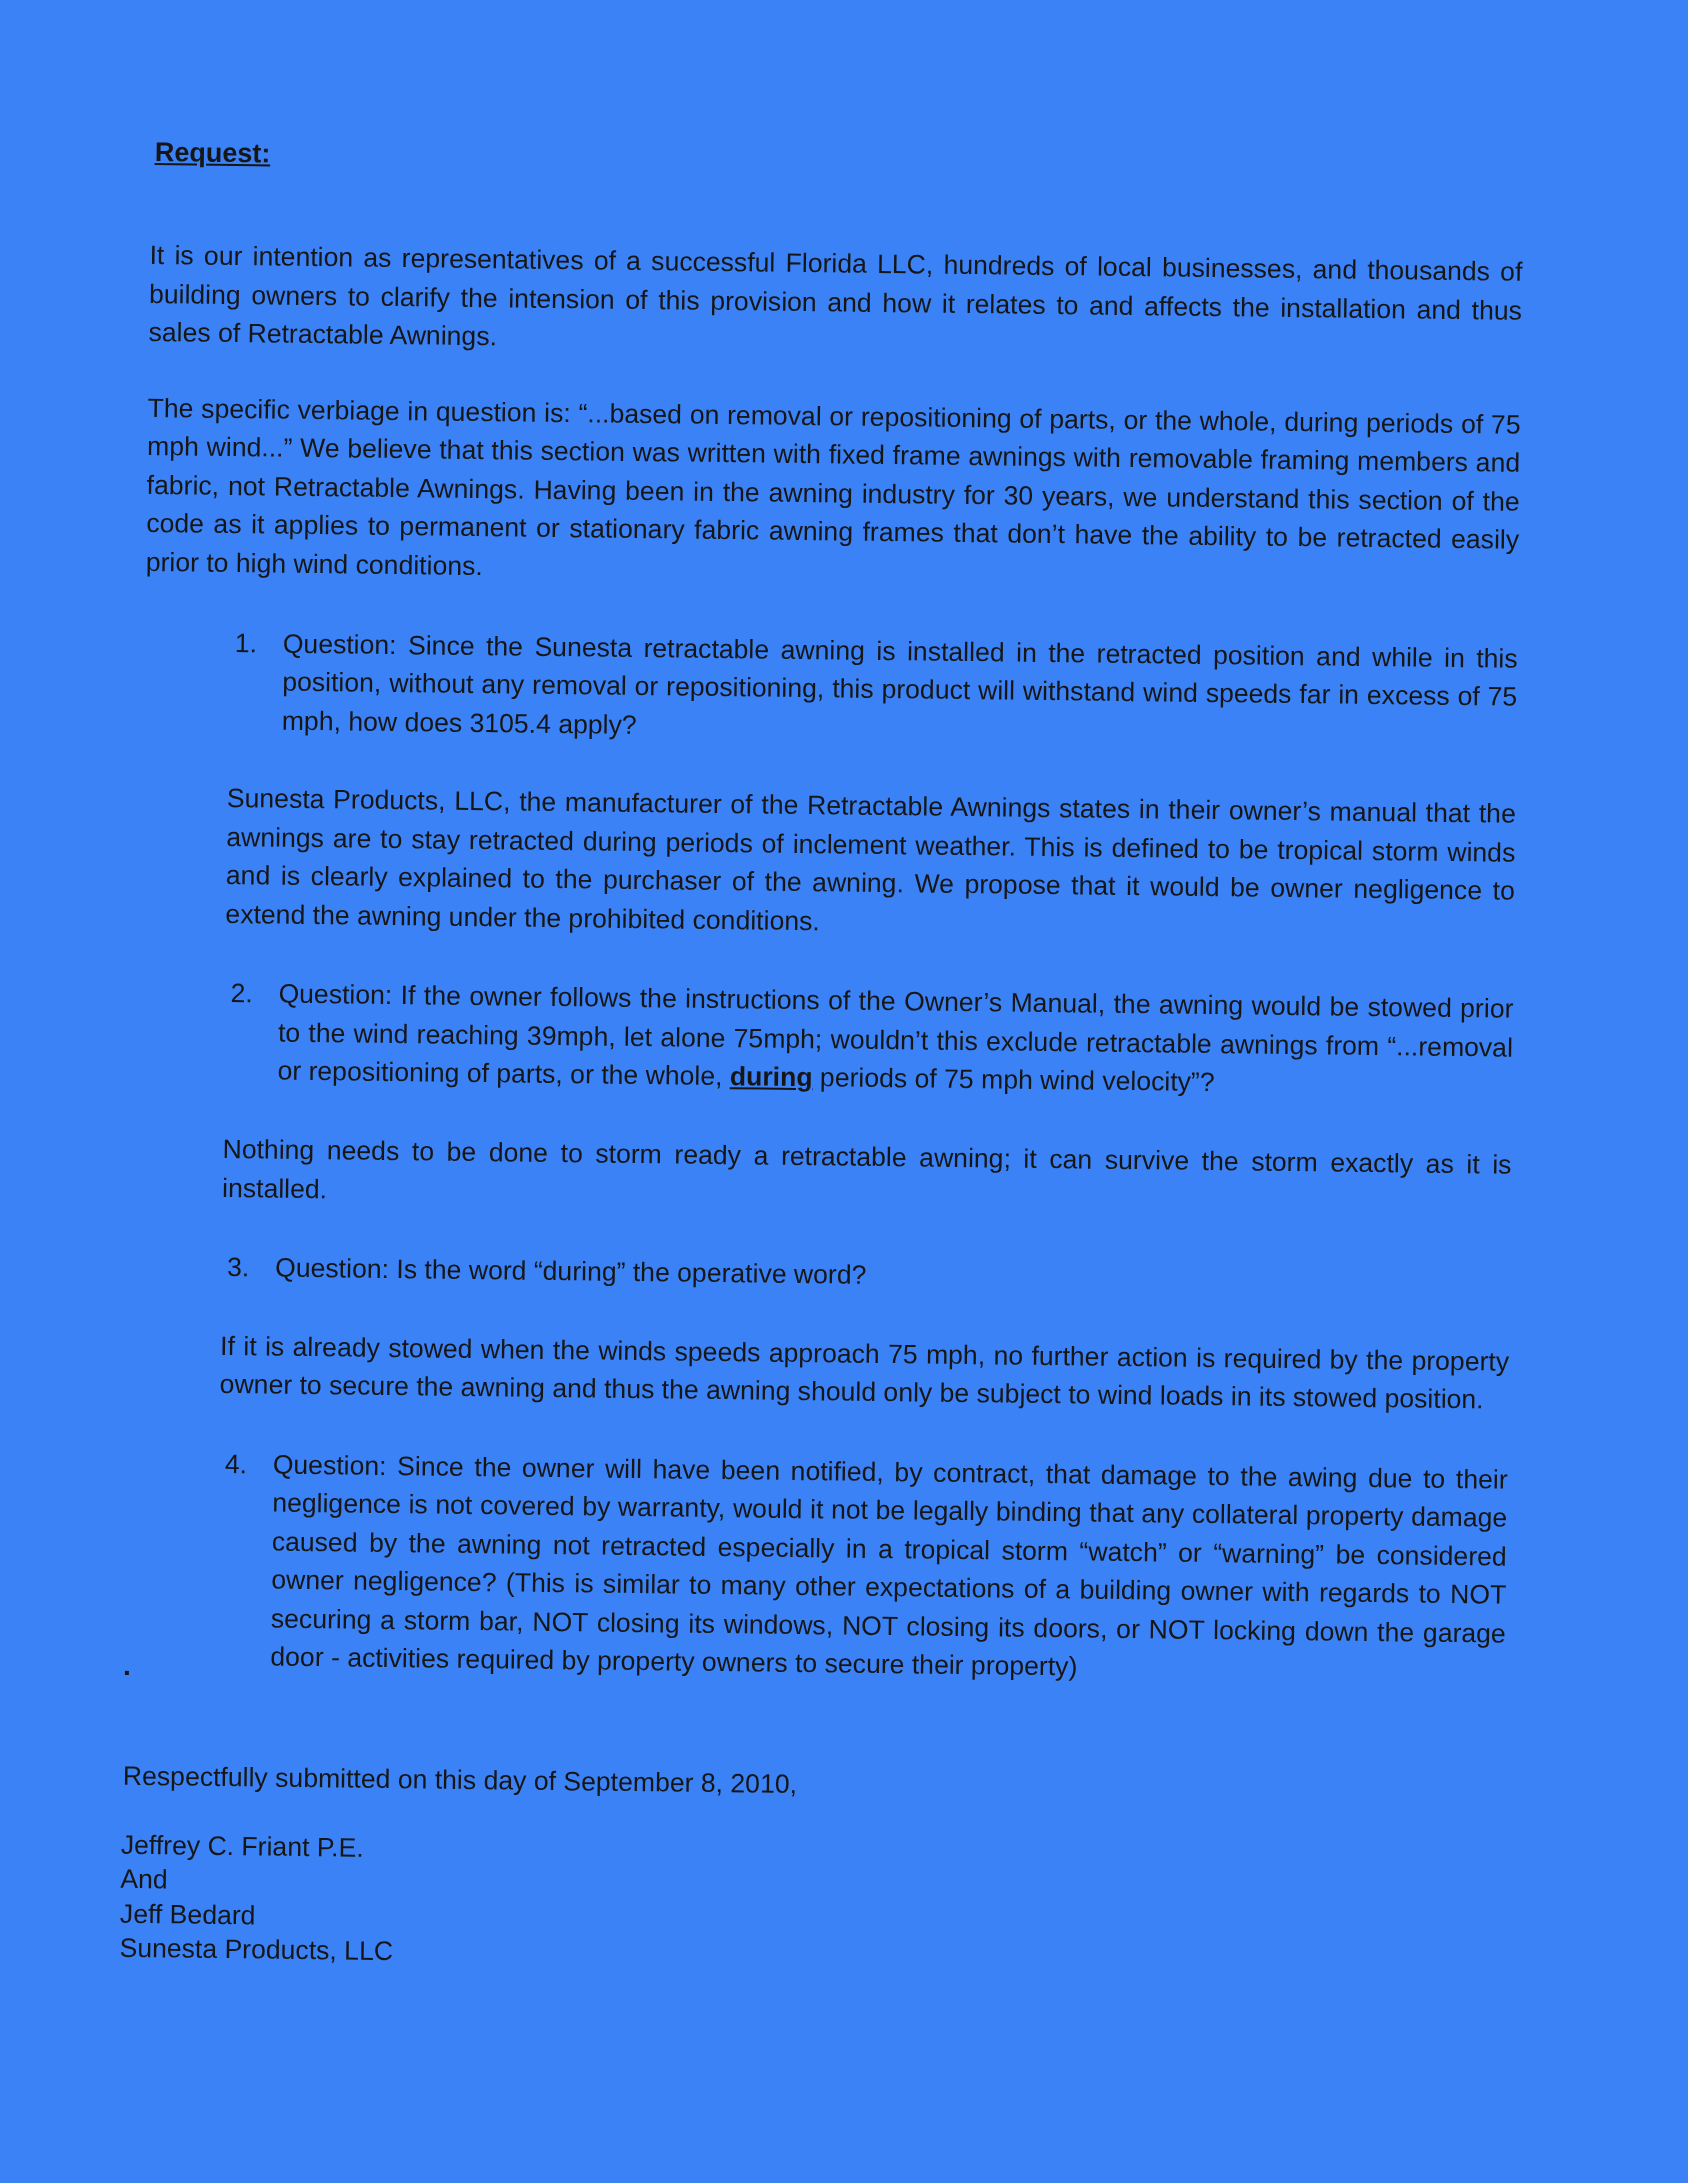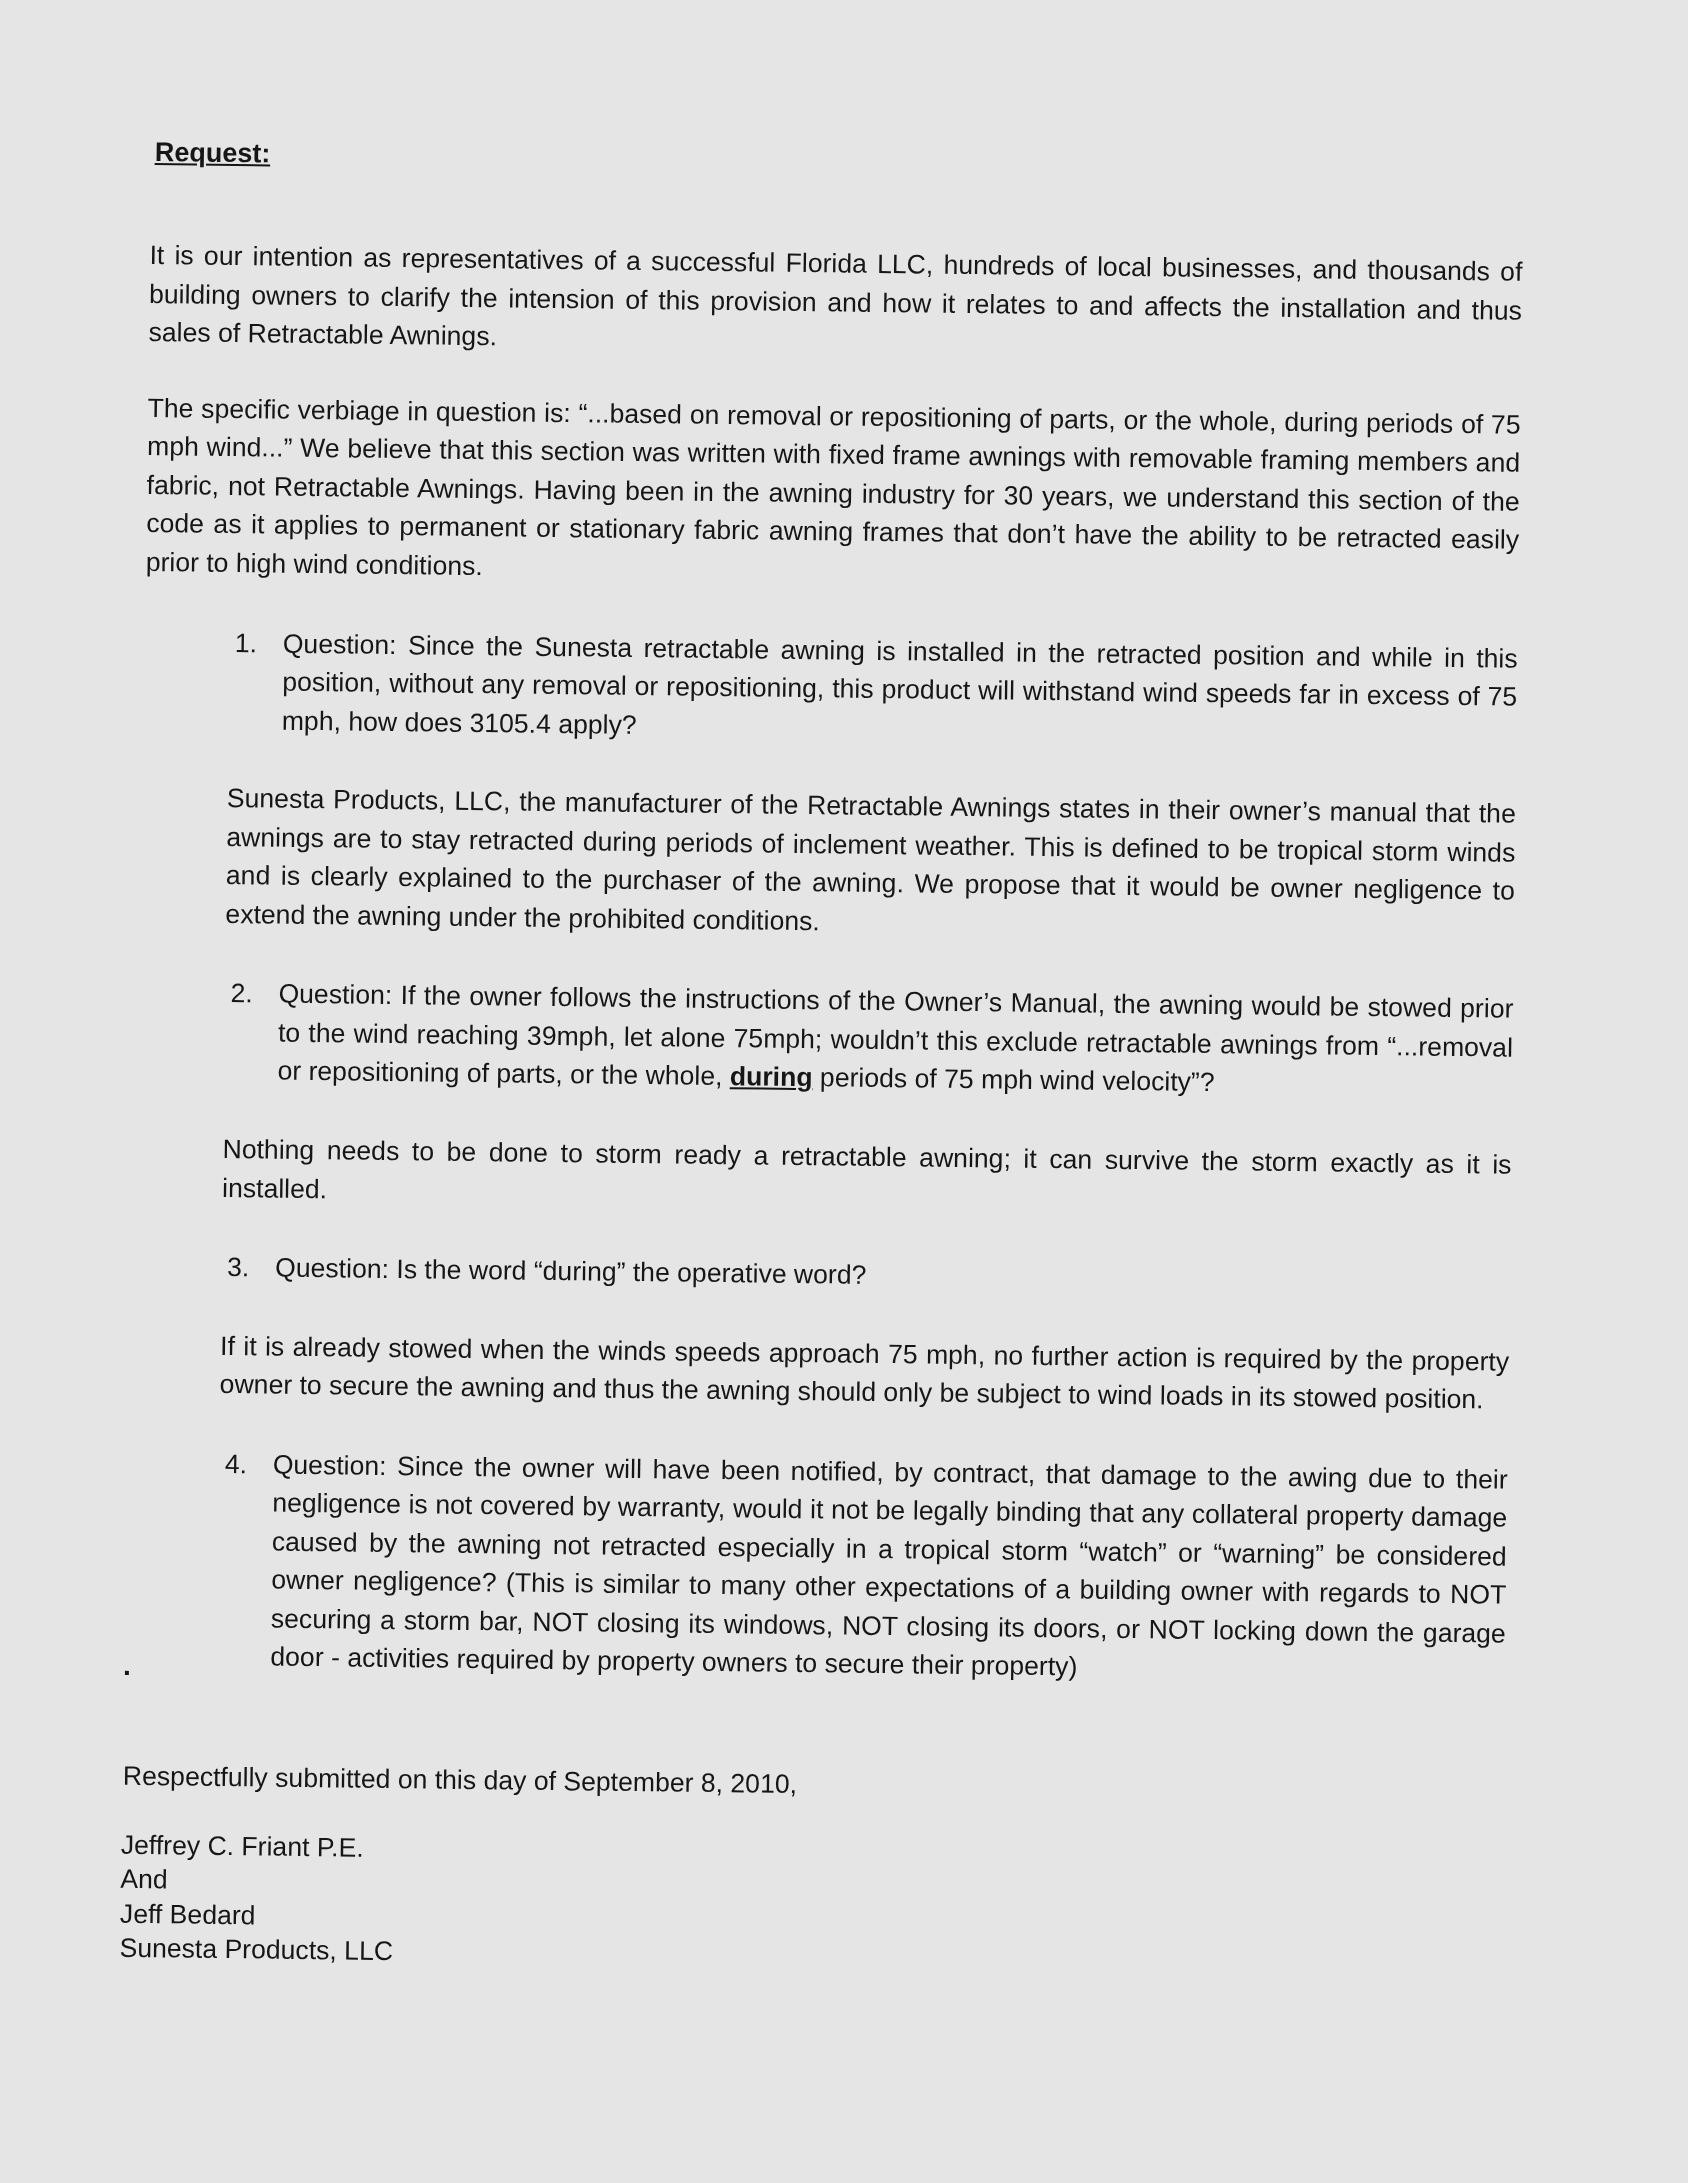--- a/index.html
+++ b/index.html
@@ -4,21 +4,21 @@
 <style>
   html, body {
     margin: 0;
     padding: 0;
     background: #ffffff;
   }
   .page {
     position: relative;
     width: 1689px;
     height: 2183px;
-    background: #e5e5e5;
+    background: #3b82f6;
     overflow: hidden;
     font-family: "Liberation Sans", sans-serif;
     color: #161616;
     font-size: 26.6px;
     line-height: 1.45;
   }
   .content {
     position: absolute;
     top: 133px;
     left: 151px;

